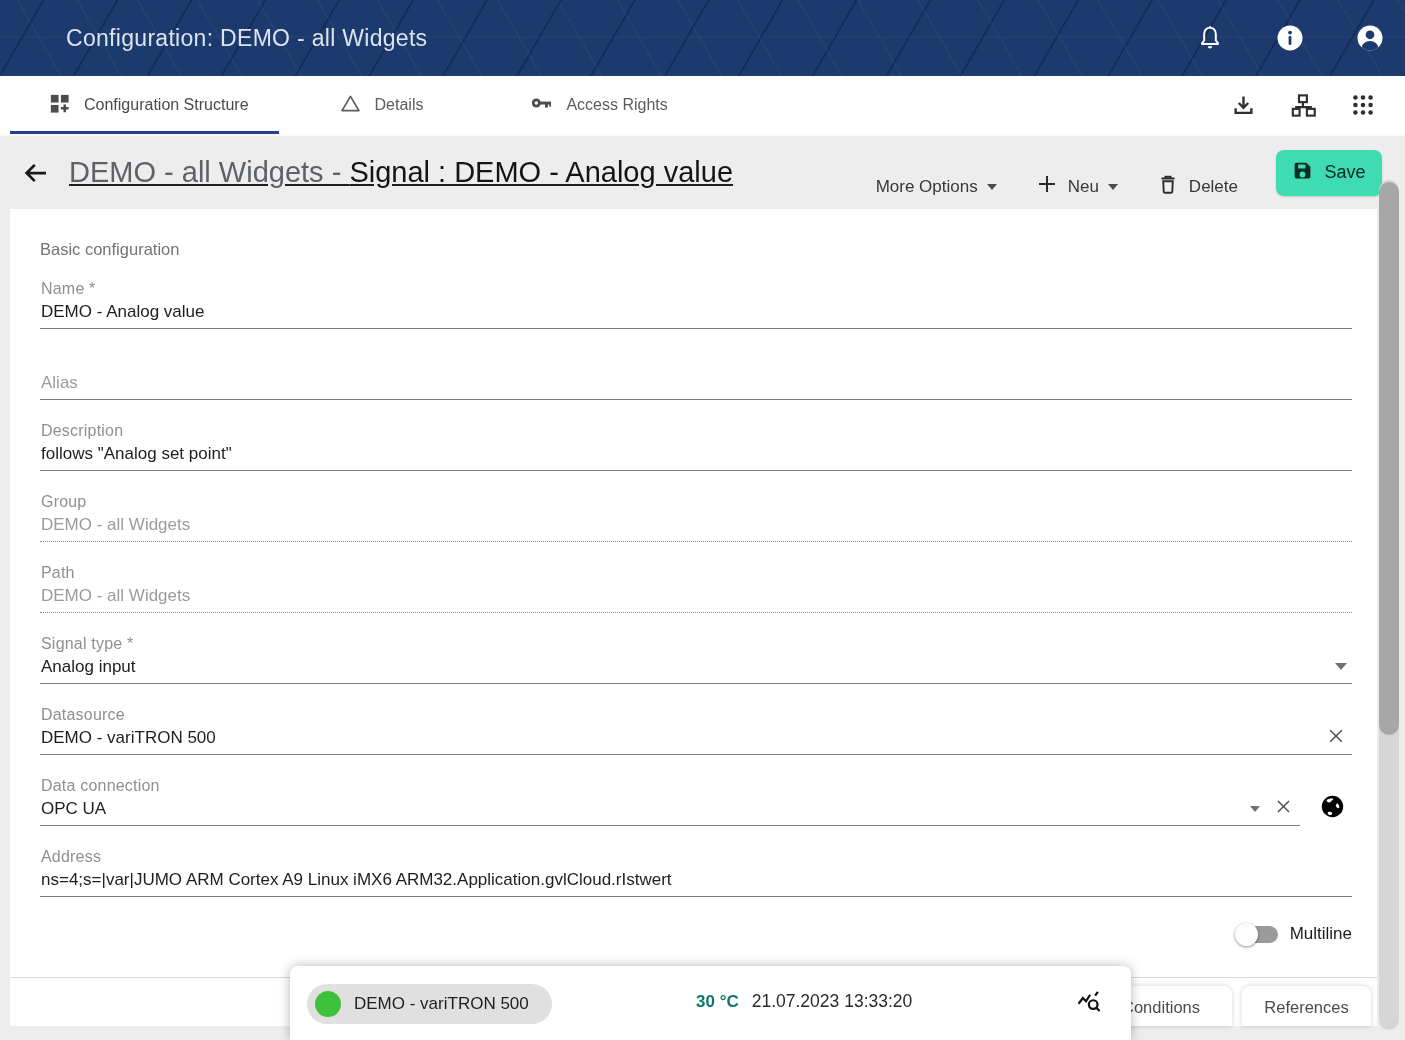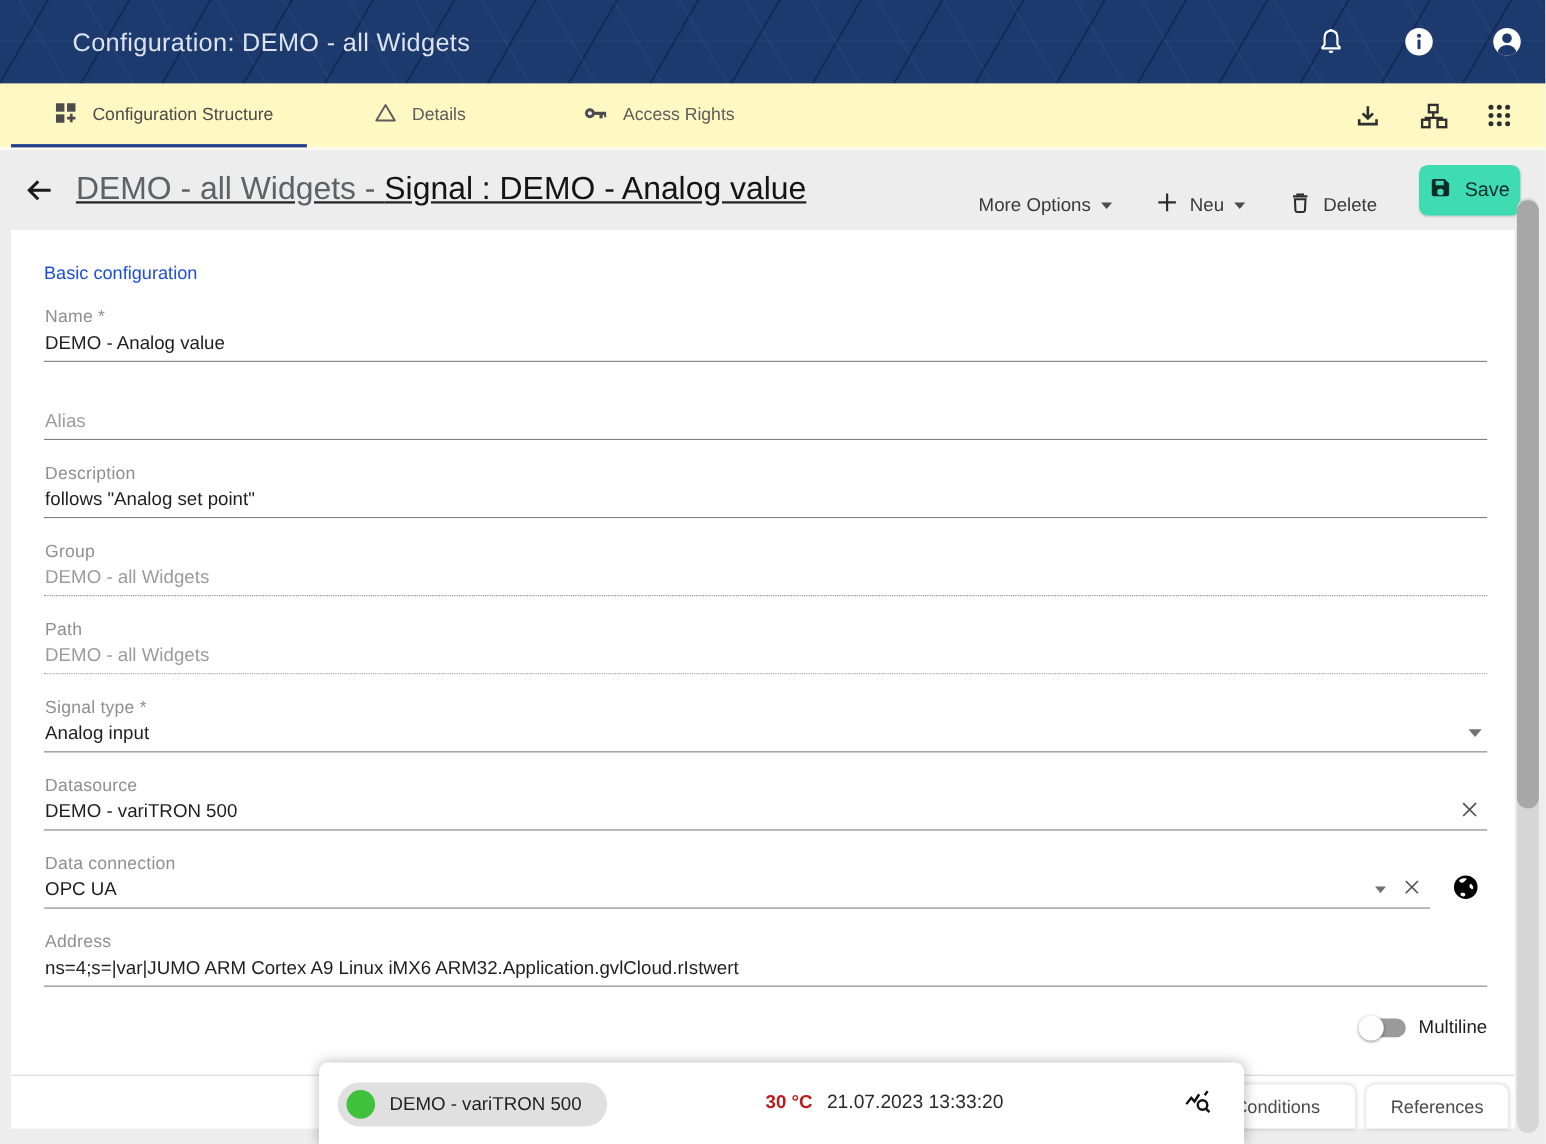--- a/index.html
+++ b/index.html
@@ -16,51 +16,51 @@
       repeating-linear-gradient(0deg, rgba(255,255,255,0.02) 0 2px, transparent 2px 38px);
     display:flex; align-items:center;
   }
   .topbar-title { margin-left:66px; font-size:23px; font-weight:500; letter-spacing:.3px; color:#dde3ee; }
   .topbar-icons { margin-left:auto; margin-right:20px; display:flex; align-items:center; gap:50px; }
   .tb-icon { width:30px; height:30px; display:flex; align-items:center; justify-content:center; cursor:pointer; }
 
   
   .tabbar {
     position:absolute; top:76px; left:0; width:1405px; height:60px;
-    background:#fef9c3; border-bottom:2px solid #fafafa;
+    background:#ffffff; border-bottom:2px solid #fafafa;
     display:flex; align-items:stretch;
   }
   .tabs { display:flex; margin-left:10px; }
   .tab { display:flex; align-items:center; gap:13px; padding:0 30px 0 38px; font-size:16px; color:#5c5c5c; position:relative; cursor:pointer; }
   .tab + .tab { margin-left:14px; padding:0 46px; }
   .tab.active { color:#4a4a4a; }
   .tab.active::after { content:""; position:absolute; left:0; right:0; bottom:0; height:3px; background:#24418e; }
   .tab-toolbar { margin-left:auto; margin-right:28px; display:flex; align-items:center; gap:32px; }
   .tool-icon { width:28px; height:28px; display:flex; align-items:center; justify-content:center; cursor:pointer; }
 
   
   .header-row { position:absolute; top:136px; left:0; width:1405px; height:73px; display:flex; align-items:center; }
   .back-btn { margin-left:20px; width:32px; height:32px; display:flex; align-items:center; justify-content:center; cursor:pointer; }
   .crumb { margin-left:17px; font-size:29px; white-space:nowrap;text-decoration:underline; }
   .crumb .parent { color:#5e6165; }
   .crumb .current { color:#141414; font-weight:500; }
   .header-actions { margin-left:auto; display:flex; align-items:center; gap:38px; padding-right:23px; }
   .txt-btn { display:flex; align-items:center; gap:9px; font-size:17px; color:#383838; cursor:pointer;margin-top:28px; }
   .caret { width:0; height:0; border-left:5px solid transparent; border-right:5px solid transparent; border-top:6px solid #4c4c4c; }
   .save-btn {
-    width:92px; height:46px; border-radius:8px; background:#3fdcb2;
+    width:106px; height:46px; border-radius:8px; background:#3fdcb2;
     display:flex; align-items:center; justify-content:center; gap:11px;
     font-size:18px; font-weight:500; color:#0c2b26; cursor:pointer;
     box-shadow:0 1px 2px rgba(0,0,0,.15);
   }
 
   
   .card { position:absolute; left:10px; top:209px; width:1367px; height:817px; background:#ffffff; }
   .card-body { padding:31px 25px 0 30px; }
-  .section-title { font-size:16.5px; color:#1d4ed8; height:18px; }
+  .section-title { font-size:16.5px; color:#737373; height:18px; }
 
   .field { position:relative; height:49px; margin-top:22px; border-bottom:1px solid #7f7f7f; cursor:text; }
   .field:first-of-type { margin-top:31px; }
   .field .flabel { position:absolute; top:0; left:1px; font-size:16px; color:#8f8f8f; letter-spacing:.2px; }
   .field .fvalue { position:absolute; bottom:6px; left:1px; font-size:17px; color:#1e1e1e; white-space:nowrap; }
   .field.disabled { border-bottom:1px dotted #8d8d8d; }
   .field.disabled .fvalue, .field .fvalue.placeholder { color:#9b9b9b; }
   .sel-arrow { position:absolute; right:5px; bottom:13px; width:0; height:0;
     border-left:6px solid transparent; border-right:6px solid transparent; border-top:7px solid #707070; cursor:pointer; }
   .sel-arrow.small { right:40px; border-left-width:5px; border-right-width:5px; border-top-width:6px; }
@@ -81,21 +81,21 @@
   .footer-tab.references { right:6px; width:129px; }
 
   
   .status-bar { position:absolute; left:290px; top:966px; width:841px; height:74px; background:#ffffff;
     border-radius:8px 8px 0 0; box-shadow:0 0 12px rgba(0,0,0,.28); z-index:5; }
   .device-chip { position:absolute; left:17px; top:18px; height:40px; border-radius:20px; background:#e0e0e0;
     display:flex; align-items:center; gap:13px; padding:0 23px 0 8px; cursor:pointer; }
   .green-dot { width:26px; height:26px; border-radius:50%; background:#3fc13c; }
   .device-name { font-size:17px; color:#1f1f1f; }
   .reading { position:absolute; left:406px; top:25px; display:flex; align-items:baseline; gap:13px; }
-  .temp { font-size:17px; font-weight:bold; color:#b91c1c; }
+  .temp { font-size:17px; font-weight:bold; color:#0f766e; }
   .timestamp { font-size:17.5px; color:#2a2a2a; }
   .query-icon { position:absolute; right:28px; top:22px; width:28px; height:28px; cursor:pointer; }
 
   
   .scrollbar { position:absolute; right:6px; top:180px; width:20px; height:850px; border-radius:10px; background:#d6d6d6; }
   .scroll-thumb { position:absolute; top:2px; left:0; width:20px; height:553px; border-radius:10px; background:#a7a7a7; cursor:pointer; }
 </style>
 </head>
 <body>
 

